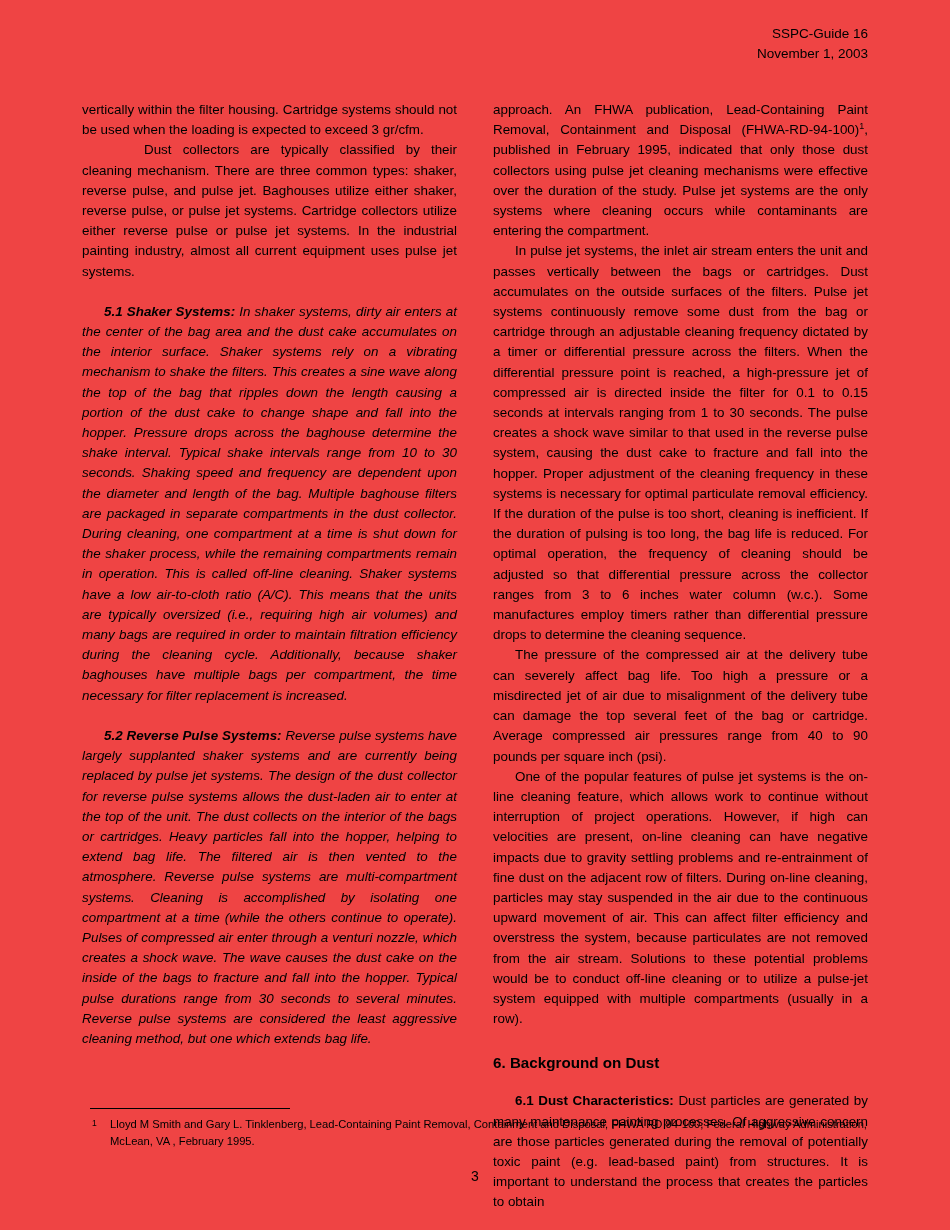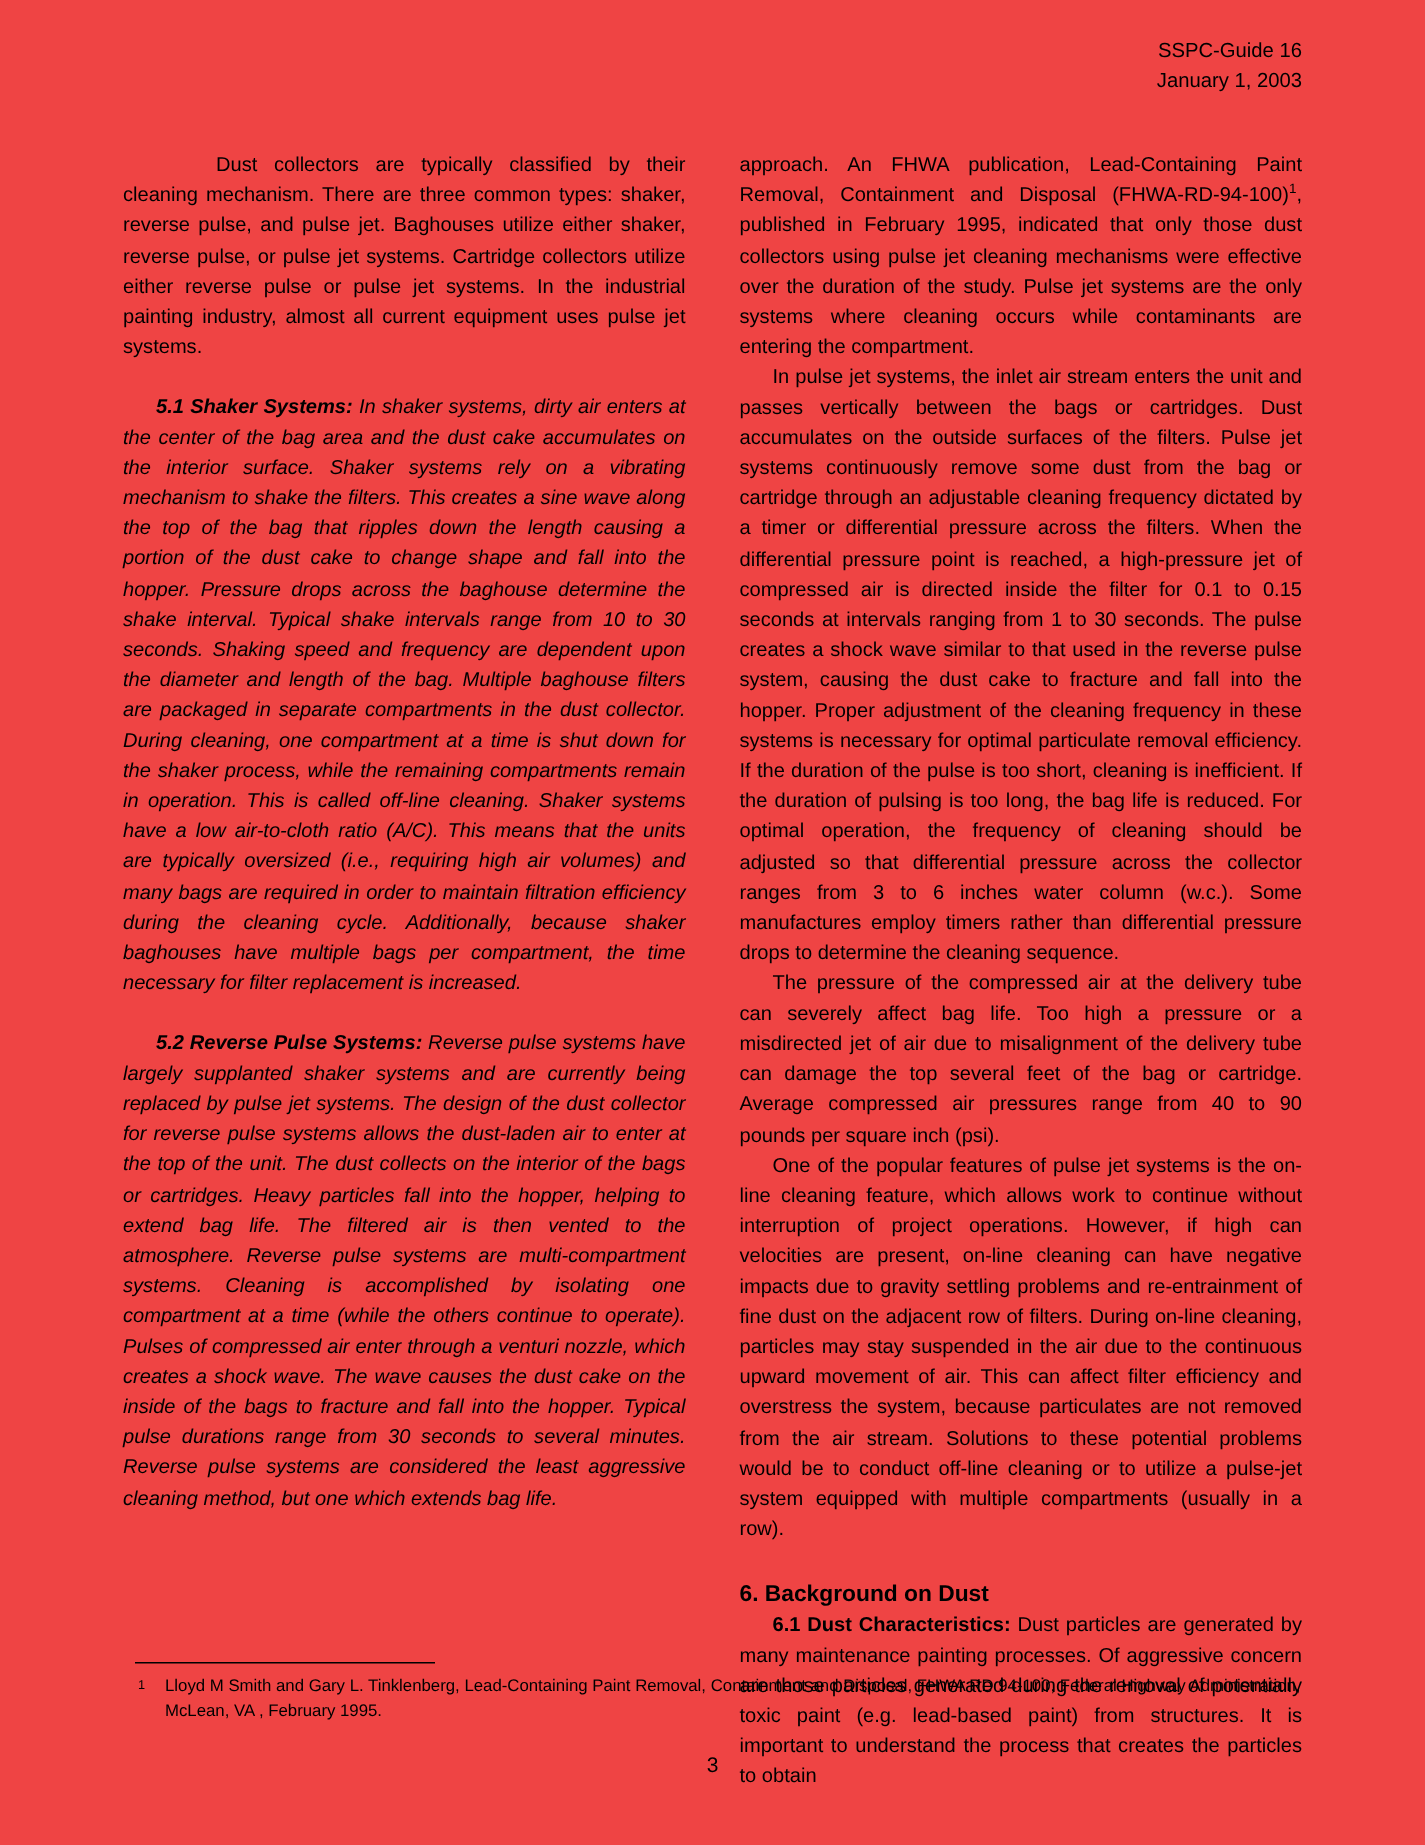--- a/index.html
+++ b/index.html
@@ -57,21 +57,21 @@
   p.indent-deep { text-indent: 62px; }
   p.space-before { margin-top: 20px; font-style: italic; }
 
   h2 {
     margin: 0;
     font-size: 15.2px;
     font-weight: bold;
     line-height: 20px;
   }
   h2.sec { margin-top: 22px; margin-bottom: 20px; }
-  h2.sec-dust { margin-top: 24px; }
+  h2.sec-dust { margin-top: 24px; margin-bottom: 18px; }
 
   .run-in {
     font-weight: bold;
   }
   sup {
     font-size: 9px;
     vertical-align: super;
     line-height: 0;
   }
 
@@ -113,26 +113,27 @@
     font-size: 14px;
   }
 </style>
 </head>
 <body>
 
 <div class="page">
 
   <div class="running-head">
     <div>SSPC-Guide 16</div>
-    <div>January 1, 2003</div>
+    <div>November 1, 2003</div>
   </div>
 
   <div class="columns">
 
     <div class="col">
+      <p>vertically within the filter housing. Cartridge systems should not be used when the loading is expected to exceed 3 gr/cfm.</p>
 
 
       <p class="indent-deep">Dust collectors are typically classified by their cleaning mechanism. There are three common types: shaker, reverse pulse, and pulse jet. Baghouses utilize either shaker, reverse pulse, or pulse jet systems. Cartridge collectors utilize either reverse pulse or pulse jet systems. In the industrial painting industry, almost all current equipment uses pulse jet systems.</p>
 
       <p class="indent space-before"><span class="run-in">5.1 Shaker Systems:</span><span> In shaker systems, dirty air enters at the center of the bag area and the dust cake accumulates on the interior surface. Shaker systems rely on a vibrating mechanism to shake the filters. This creates a sine wave along the top of the bag that ripples down the length causing a portion of the dust cake to change shape and fall into the hopper. Pressure drops across the baghouse determine the shake interval. Typical shake intervals range from 10 to 30 seconds. Shaking speed and frequency are dependent upon the diameter and length of the bag. Multiple baghouse filters are packaged in separate compartments in the dust collector. During cleaning, one compartment at a time is shut down for the shaker process, while the remaining compartments remain in operation. This is called off-line cleaning. Shaker systems have a low air-to-cloth ratio (A/C). This means that the units are typically oversized (i.e., requiring high air volumes) and many bags are required in order to maintain filtration efficiency during the cleaning cycle. Additionally, because shaker baghouses have multiple bags per compartment, the time necessary for filter replacement is increased.</span></p>
 
       <p class="indent space-before"><span class="run-in">5.2 Reverse Pulse Systems:</span><span>  Reverse pulse systems have largely supplanted shaker systems and are currently being replaced by pulse jet systems. The design of the dust collector for reverse pulse systems allows the dust-laden air to enter at the top of the unit. The dust collects on the interior of the bags or cartridges. Heavy particles fall into the hopper, helping to extend bag life. The filtered air is then vented to the atmosphere. Reverse pulse systems are multi-compartment systems. Cleaning is accomplished by isolating one compartment at a time (while the others continue to operate). Pulses of compressed air enter through a venturi nozzle, which creates a shock wave. The wave causes the dust cake on the inside of the bags to fracture and fall into the hopper. Typical pulse durations range from 30 seconds to several minutes. Reverse pulse systems are considered the least aggressive cleaning method, but one which extends bag life.</span></p>
 
     </div>
 

